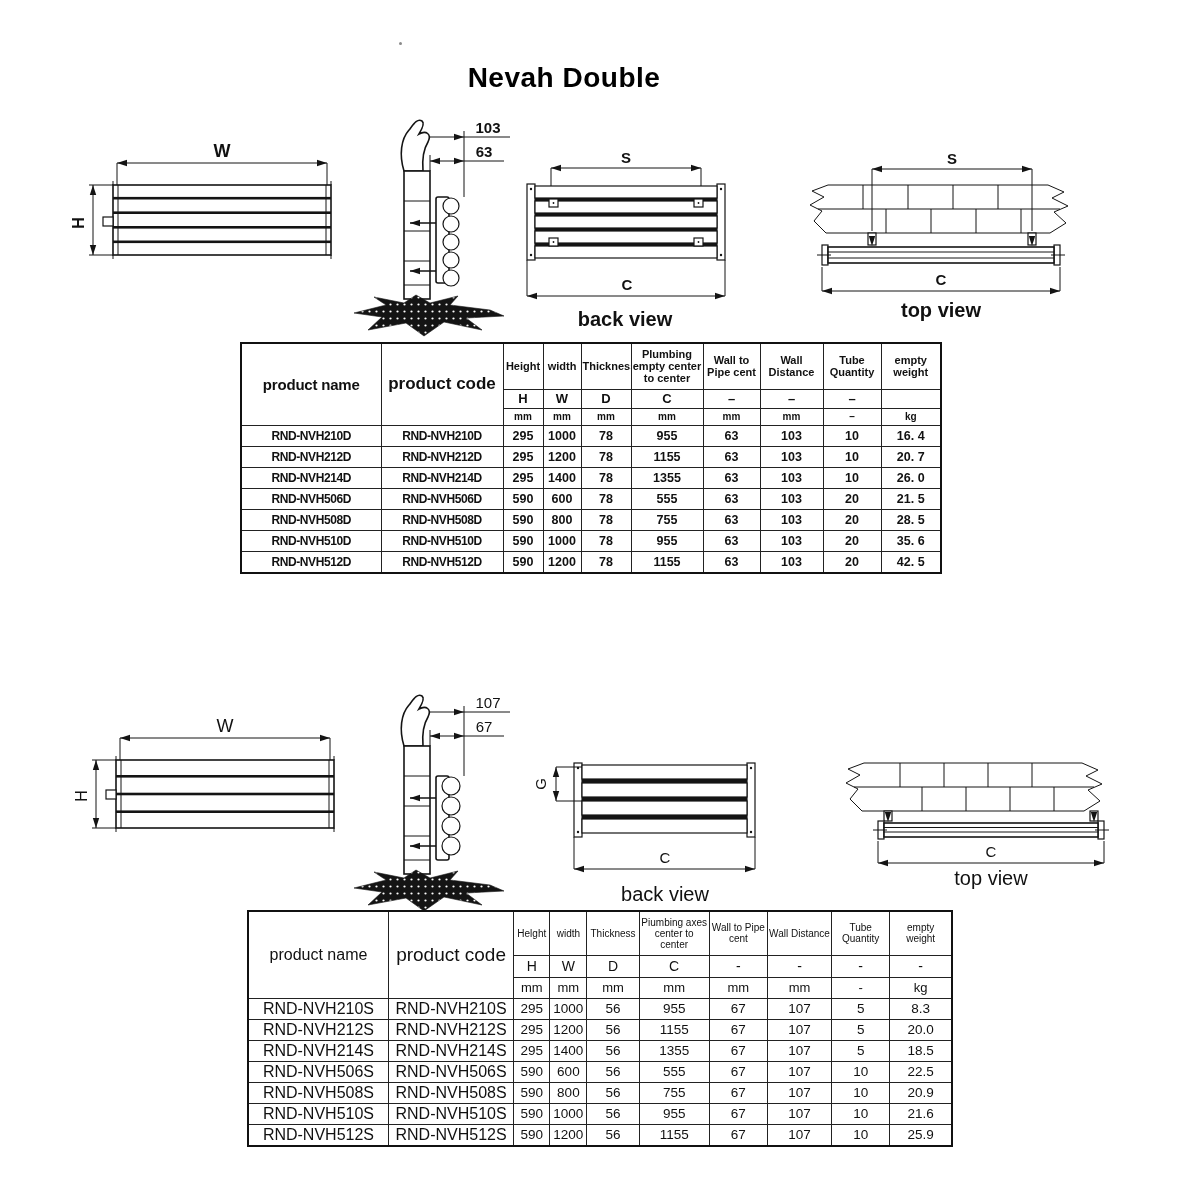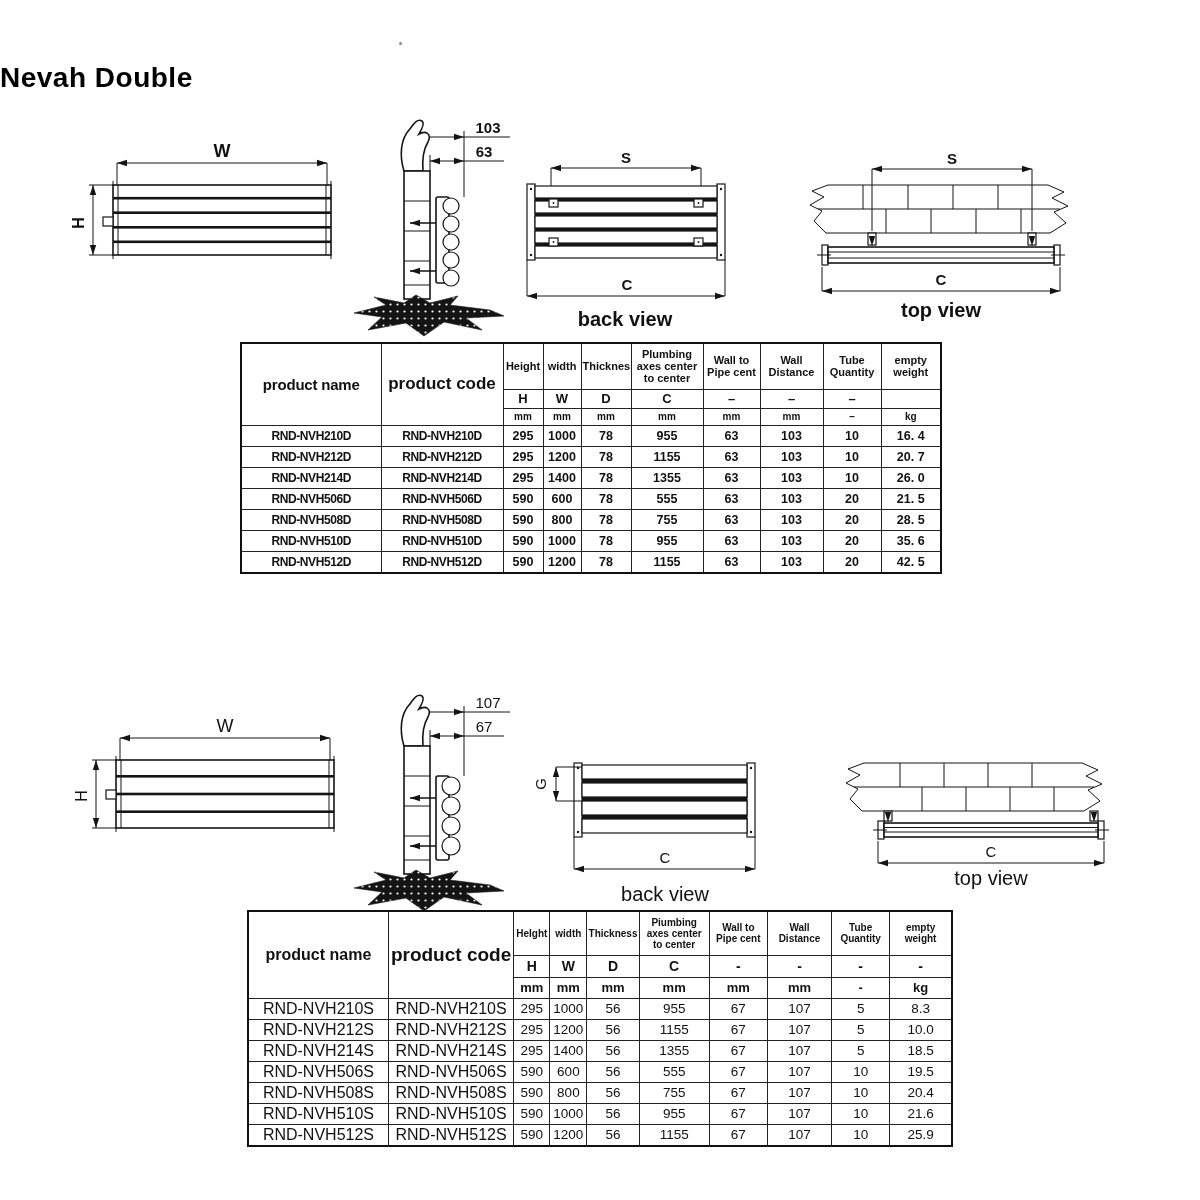--- a/index.html
+++ b/index.html
@@ -1,21 +1,21 @@
 <!DOCTYPE html>
 <html><head>
 <meta charset="utf-8">
 <style>
   html,body { margin:0; padding:0; background:#fff; }
   .canvas {
     position:relative; width:1200px; height:1200px; background:#ffffff;
     font-family:"Liberation Sans", sans-serif; color:#111; overflow:hidden;
   }
   .abs { position:absolute; }
-  .title { font-weight:bold; font-size:28px; letter-spacing:0.5px; color:#000; }
+  .title { text-align:center; font-weight:bold; font-size:28px; letter-spacing:0.5px; color:#000; }
   .stray-dot { width:3px; height:3px; background:#8a8a8a; border-radius:50%; }
 
   svg { display:block; }
   svg text { font-family:"Liberation Sans", sans-serif; fill:#111; }
   .ln  { stroke:#141414; stroke-width:1.6; fill:none; }
   .lnT { stroke:#141414; stroke-width:1; fill:none; }
   .fw  { fill:#ffffff; stroke:#141414; stroke-width:1.6; }
   .fwT { fill:#ffffff; stroke:#141414; stroke-width:1.2; }
   .blk { fill:#141414; stroke:none; }
   .dimtxt  { font-size:15px; font-weight:bold; }
@@ -41,21 +41,21 @@
   .double-table tr.h-sym th  { font-size:13px; }
   .double-table tr.h-unit th { font-size:10px; }
   .double-table td { height:20px; font-size:12.5px; white-space:nowrap; }
   .double-table td:nth-child(1), .double-table td:nth-child(2) { font-size:12px; letter-spacing:-0.4px; }
 
   
   .single-table { font-weight:normal; }
   .single-table tr.h-main { height:44px; }
   .single-table tr.h-sym  { height:22px; }
   .single-table tr.h-unit { height:21px; }
-  .single-table th { font-weight:bold; }
+  .single-table th { font-weight:normal; }
   .single-table th.bigname { font-size:16px; }
   .single-table th.bigcode { font-size:19px; line-height:1.15; }
   .single-table th.small   { font-size:10px; line-height:1.1; white-space:normal; }
   .single-table tr.h-sym th  { font-size:14px; }
   .single-table tr.h-unit th { font-size:13px; }
   .single-table td { height:20px; font-size:13.5px; white-space:nowrap; }
   .single-table td:nth-child(1), .single-table td:nth-child(2) { font-size:16px; }
 </style>
 </head>
 <body>
@@ -228,21 +228,21 @@
       <col style="width:58px">
         <col style="width:60px">
     </colgroup>
     <thead>
       <tr class="h-main">
         <th rowspan="3" class="bigname">product name</th>
         <th rowspan="3" class="bigcode">product code</th>
         <th class="small">Height</th>
         <th class="small">width</th>
         <th class="small">Thickness</th>
-        <th class="small">Plumbing axes center to center</th>
+        <th class="small">Plumbing empty center to center</th>
         <th class="small">Wall to Pipe cent</th>
         <th class="small">Wall Distance</th>
         <th class="small">Tube Quantity</th>
         <th class="small">empty weight</th>
       </tr>
       <tr class="h-sym">
         <th>H</th>
         <th>W</th>
         <th>D</th>
         <th>C</th>
@@ -547,21 +547,21 @@
         <tr>
           <td>RND-NVH212S</td>
           <td>RND-NVH212S</td>
           <td>295</td>
           <td>1200</td>
           <td>56</td>
           <td>1155</td>
           <td>67</td>
           <td>107</td>
           <td>5</td>
-          <td>10.0</td>
+          <td>20.0</td>
         </tr>
         <tr>
           <td>RND-NVH214S</td>
           <td>RND-NVH214S</td>
           <td>295</td>
           <td>1400</td>
           <td>56</td>
           <td>1355</td>
           <td>67</td>
           <td>107</td>
@@ -571,33 +571,33 @@
         <tr>
           <td>RND-NVH506S</td>
           <td>RND-NVH506S</td>
           <td>590</td>
           <td>600</td>
           <td>56</td>
           <td>555</td>
           <td>67</td>
           <td>107</td>
           <td>10</td>
-          <td>19.5</td>
+          <td>22.5</td>
         </tr>
         <tr>
           <td>RND-NVH508S</td>
           <td>RND-NVH508S</td>
           <td>590</td>
           <td>800</td>
           <td>56</td>
           <td>755</td>
           <td>67</td>
           <td>107</td>
           <td>10</td>
-          <td>20.4</td>
+          <td>20.9</td>
         </tr>
         <tr>
           <td>RND-NVH510S</td>
           <td>RND-NVH510S</td>
           <td>590</td>
           <td>1000</td>
           <td>56</td>
           <td>955</td>
           <td>67</td>
           <td>107</td>

